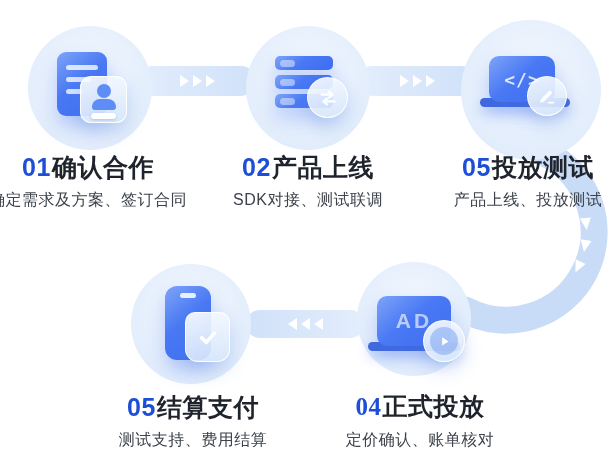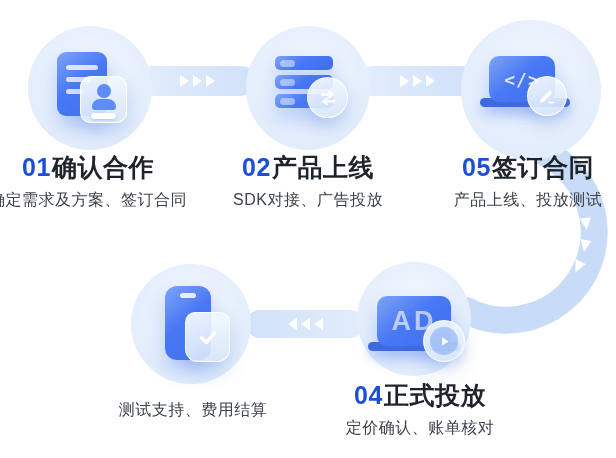--- a/index.html
+++ b/index.html
@@ -56,40 +56,40 @@
   .srv-pill{position:absolute;left:5px;top:3.5px;width:15px;height:7px;border-radius:4px;
             background:rgba(255,255,255,0.45);}
   .badge-swap{left:61px;top:51px;width:39px;height:39px;}
 
   
   .screen{position:absolute;display:flex;align-items:center;justify-content:center;border-radius:10px;}
   .scr-3{left:28px;top:36px;width:66px;height:46px;}
   .scr-4{left:20px;top:34px;width:74px;height:50px;}
   .code-label{font-family:"DejaVu Sans Mono",monospace;font-weight:bold;font-size:18px;
               color:rgba(255,255,255,0.82);letter-spacing:1px;}
-  .ad-label{font-weight:bold;font-size:27px;color:rgba(255,255,255,0.62);letter-spacing:3px;}
+  .ad-label{font-weight:bold;font-size:21px;color:rgba(255,255,255,0.62);letter-spacing:3px;}
   .lap-base{position:absolute;height:9px;border-radius:5px;background:#4169DD;
             box-shadow:0 6px 12px rgba(62,110,242,0.28);}
   .base-3{left:19px;top:78px;width:90px;}
   .base-4{left:11px;top:80px;width:92px;}
   .badge-edit{left:66px;top:56px;width:38px;height:38px;}
   .badge-play{left:66px;top:58px;width:40px;height:40px;}
   .play-inner{width:28px;height:28px;border-radius:50%;background:rgba(126,165,242,0.55);
               display:flex;align-items:center;justify-content:center;}
 
   
   .phone{position:absolute;left:34px;top:22px;width:46px;height:74px;border-radius:12px;}
   .notch{position:absolute;left:15px;top:7px;width:16px;height:5px;border-radius:3px;
          background:rgba(255,255,255,0.85);}
   .badge-check{left:54px;top:48px;width:43px;height:48px;border-radius:10px 10px 13px 13px;}
 
   
   .caption{position:absolute;width:260px;text-align:center;z-index:4;}
   .cap-1{left:-42px;top:152px;} .cap-2{left:178px;top:152px;} .cap-3{left:398px;top:152px;}
-  .cap-4{left:290px;top:380px;} .cap-5{left:63px;top:392px;}
+  .cap-4{left:290px;top:392px;font-family:Liberation Serif, serif;} .cap-5{left:63px;top:392px;}
   .step-title{font-size:25px;font-weight:700;line-height:30px;letter-spacing:0.5px;color:#1F232B;}
   .step-num{color:#1d4ed8;margin-right:1px;}
   .step-sub{font-size:16px;line-height:20px;margin-top:8px;color:#3D424B;letter-spacing:0.5px;}
 </style>
 </head>
 <body>
 
 <div class="canvas">
 
   <svg class="arc-layer" viewBox="0 0 616 458">
@@ -187,27 +187,28 @@
       </svg>
     </div>
   </div>
 
   <div class="caption cap-1">
     <div class="step-title"><span class="step-num">01</span><span>确认合作</span></div>
     <div class="step-sub">确定需求及方案、签订合同</div>
   </div>
   <div class="caption cap-2">
     <div class="step-title"><span class="step-num">02</span><span>产品上线</span></div>
-    <div class="step-sub">SDK对接、广告投放</div>
+    <div class="step-sub">SDK对接、测试联调</div>
   </div>
   <div class="caption cap-3">
-    <div class="step-title"><span class="step-num">05</span><span>签订合同</span></div>
+    <div class="step-title"><span class="step-num">05</span><span>投放测试</span></div>
     <div class="step-sub">产品上线、投放测试</div>
   </div>
   <div class="caption cap-4">
     <div class="step-title"><span class="step-num">04</span><span>正式投放</span></div>
     <div class="step-sub">定价确认、账单核对</div>
   </div>
   <div class="caption cap-5">
+    <div class="step-title"><span class="step-num">05</span><span>结算支付</span></div>
     <div class="step-sub">测试支持、费用结算</div>
   </div>
 
 </div>
 
 </body></html>

